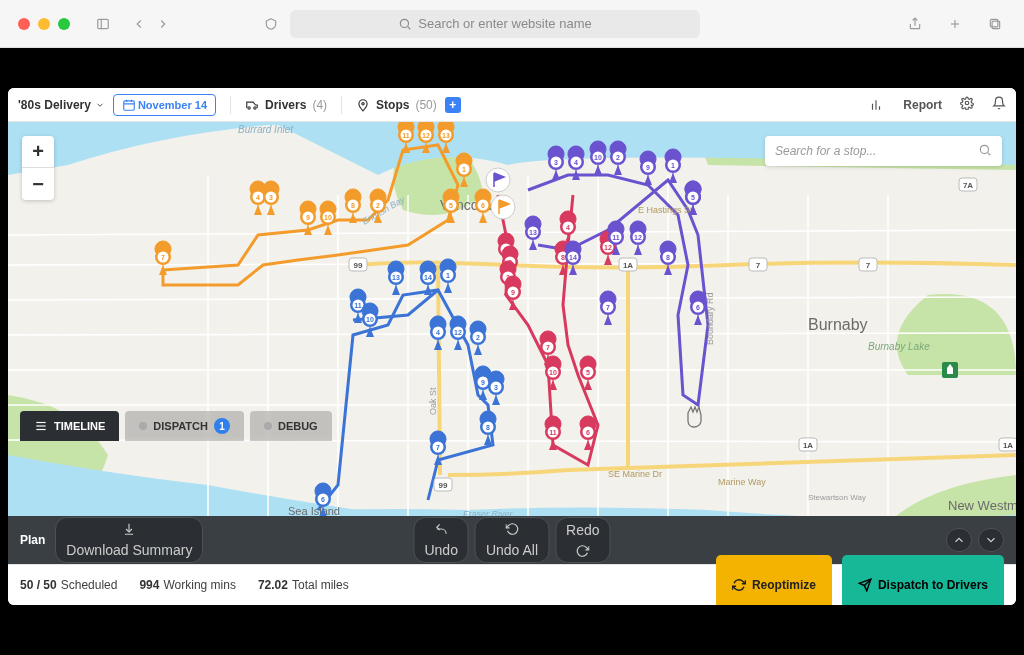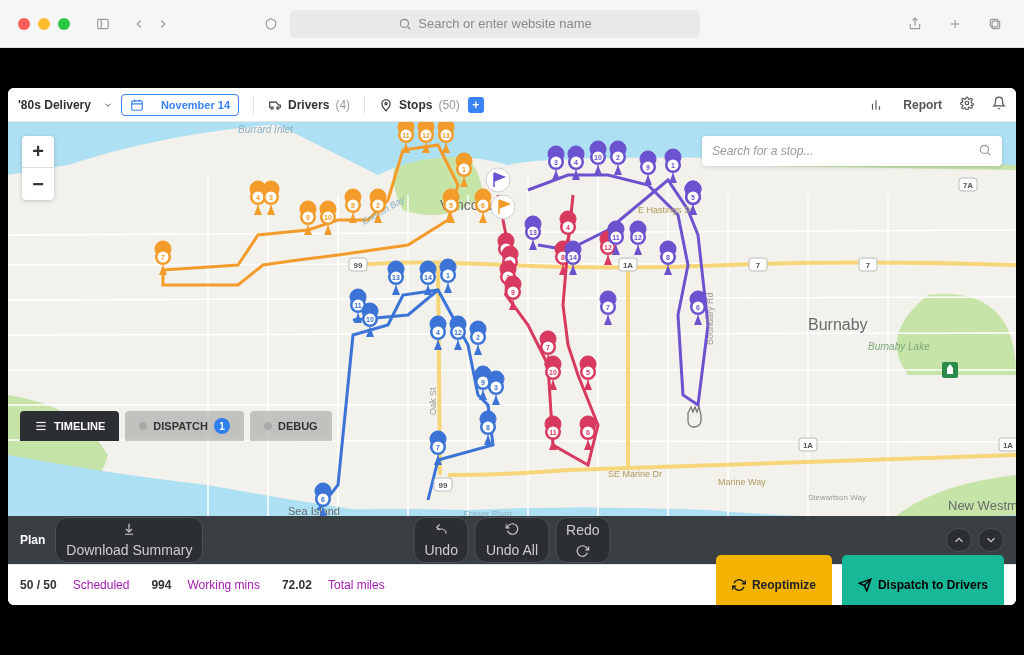--- a/index.html
+++ b/index.html
@@ -68,27 +68,27 @@
     height: 34px;
     background: #fff;
     border-bottom: 1px solid #e6e6e6;
     display: flex;
     align-items: center;
     padding: 0 10px;
     font-size: 12px;
     color: #333;
     gap: 8px;
   }
-  .org-select { font-weight:600; display:flex; align-items:center; gap:12px; cursor:pointer; }
+  .org-select { font-weight:600; display:flex; align-items:center; gap:4px; cursor:pointer; }
   .cal-pill {
     border: 1px solid #3b82f6;
     color: #3b82f6;
     border-radius: 4px;
     padding: 3px 8px;
-    display:flex; gap:17px; align-items:center;
+    display:flex; gap:2px; align-items:center;
     font-size: 11px; font-weight:600;
   }
   .toolbar .sep { width:1px; height:18px; background:#e2e2e2; margin: 0 6px; }
   .tb-item { display:flex; align-items:center; gap:6px; color:#333; font-weight:600;}
   .tb-item .count { color:#999; font-weight:400; }
   .plus-btn { width:16px; height:16px; background:#3b82f6; color:#fff; border-radius:3px; display:flex; align-items:center; justify-content:center; font-size:12px; font-weight:700;}
   .toolbar-right { margin-left:auto; display:flex; align-items:center; gap:18px; color:#555;}
   .report-btn { display:flex; gap:20px; align-items:center; font-weight:600; font-size:12px;}
 
   
@@ -104,21 +104,21 @@
     position:absolute; top:14px; left:14px;
     background:#fff; border-radius:4px;
     box-shadow:0 1px 4px rgba(0,0,0,.2);
     width:32px;
     display:flex; flex-direction:column;
   }
   .zoom-btn { height:32px; display:flex; align-items:center; justify-content:center; font-size:20px; font-weight:700; color:#333; border-bottom:1px solid #ddd; cursor:pointer;}
   .zoom-btn:last-child{border-bottom:none;}
   .stop-search {
     position:absolute; top:14px; right:14px;
-    width: 300px; height:30px;
+    width: 237px; height:30px;
     background:#fff; border-radius:4px;
     box-shadow:0 1px 4px rgba(0,0,0,.15);
     display:flex; align-items:center; padding:0 10px;
     color:#999; font-size:12px; font-style:italic;
   }
   .stop-search .mag { margin-left:auto; font-style:normal;}
 
   
   .tabs {
     position:absolute; left:12px; bottom:75px;
@@ -158,21 +158,21 @@
   .footer {
     height: 41px;
     background:#fff;
     border-top:1px solid #e6e6e6;
     display:flex; align-items:center;
     padding:0 12px;
     font-size:12px; color:#333;
   }
   .footer .metric { margin-right:22px; }
   .footer .metric b { font-weight:700; }
-  .footer .metric span { color:#a21caf; margin-left:16px; }
+  .footer .metric span { color:#404040; margin-left:4px; }
   .footer-right { margin-left:auto; display:flex; gap:10px; }
   .btn-reopt {
     background:#f5b301; color:#222; font-weight:700;
     border-radius:5px; padding:23px 16px; display:flex; gap:6px; align-items:center;
     font-size:12px; cursor:pointer;
   }
   .btn-dispatch {
     background:#17b897; color:#000000; font-weight:700;
     border-radius:5px; padding:9px 16px; display:flex; gap:6px; align-items:center;
     font-size:12px; cursor:pointer;

